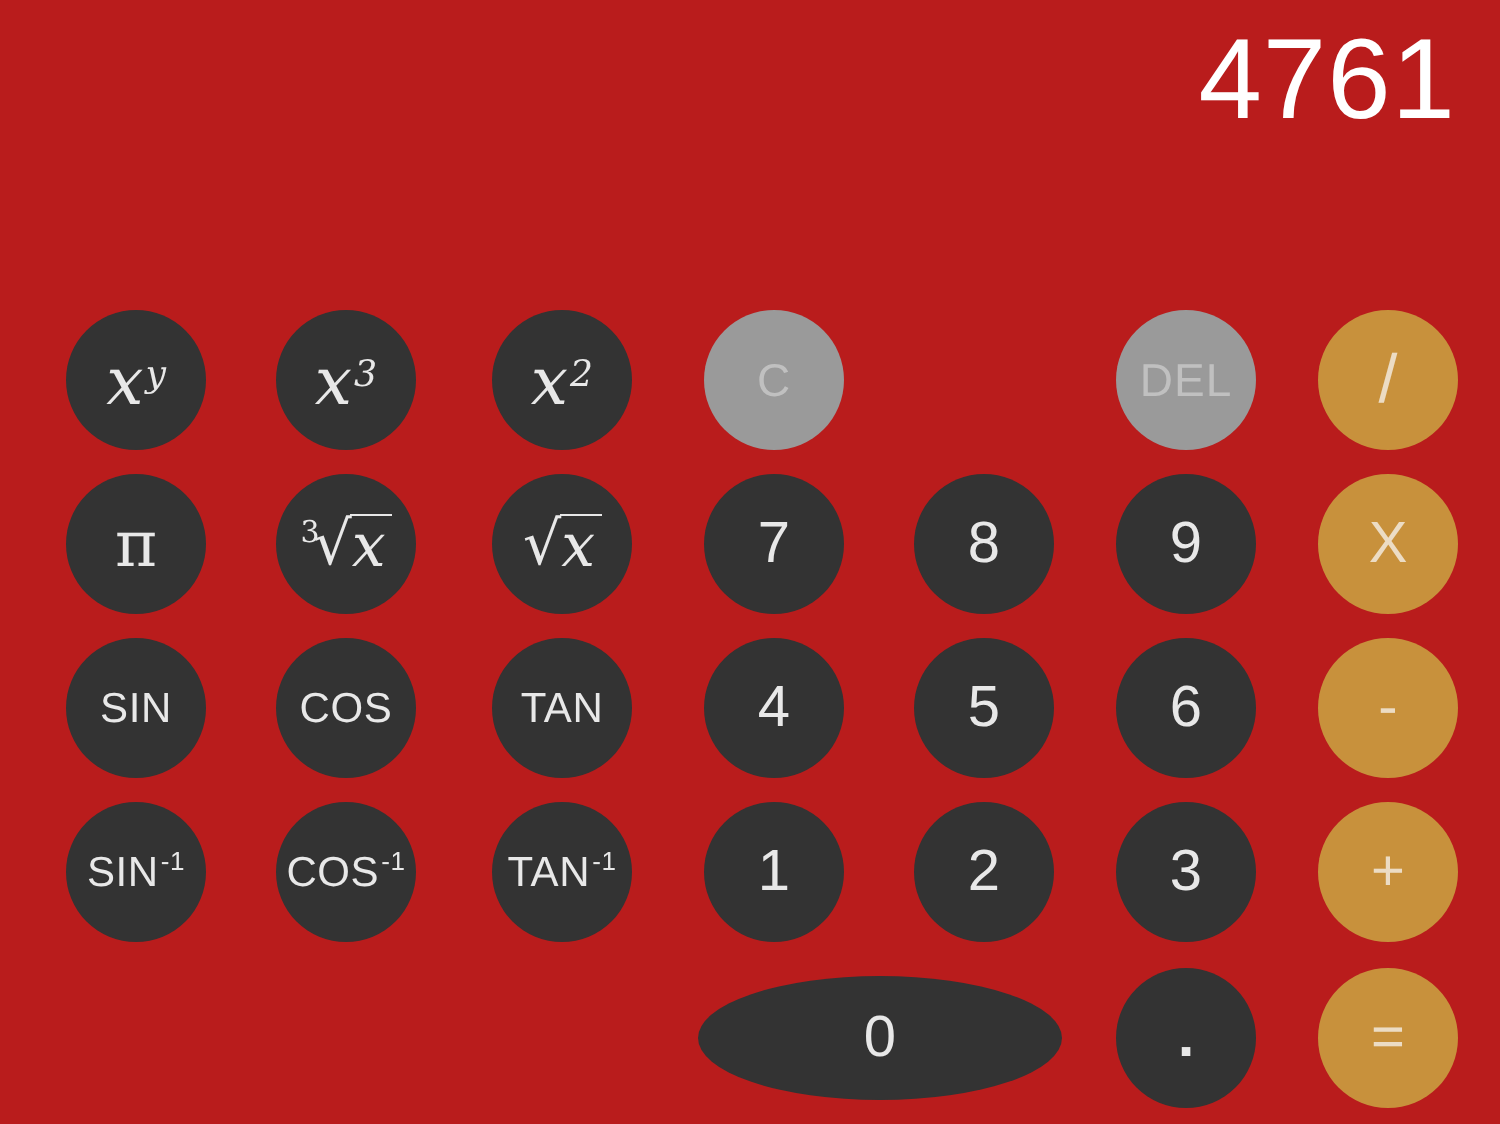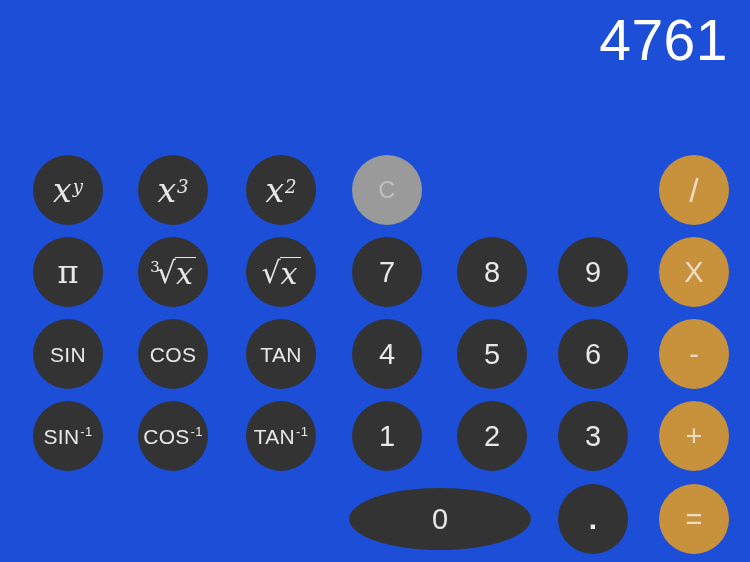--- a/index.html
+++ b/index.html
@@ -11,21 +11,21 @@
     width: 750px;
     height: 562px;
     overflow: hidden;
     font-family: "Liberation Sans", sans-serif;
     -webkit-font-smoothing: antialiased;
   }
   #calculator {
     position: relative;
     width: 750px;
     height: 562px;
-    background: #1d4ed8;
+    background: #b91c1c;
   }
 
   
   #display {
     position: absolute;
     left: 0;
     top: 0;
     width: 750px;
     height: 132px;
     box-sizing: border-box;
@@ -168,20 +168,23 @@
     </div>
     <div class="key sz-round theme-dark" style="left:281px; top:190px;">
       <span class="lbl t-math">
           <span>x</span>
           <span class="sup">2</span>
         </span>
     </div>
     <div class="key sz-round theme-gray" style="left:387px; top:190px;">
       <span class="lbl t-clear">C</span>
     </div>
+    <div class="key sz-round theme-gray" style="left:593px; top:190px;">
+      <span class="lbl t-clear">DEL</span>
+    </div>
     <div class="key sz-round theme-amber" style="left:694px; top:190px;">
       <span class="lbl t-opslash">/</span>
     </div>
 
     <div class="key sz-round theme-dark" style="left:68px; top:272px;">
       <span class="lbl t-pi">π</span>
     </div>
     <div class="key sz-round theme-dark" style="left:173px; top:272px;">
       <span class="lbl">
           <span class="rad-index">3</span>

